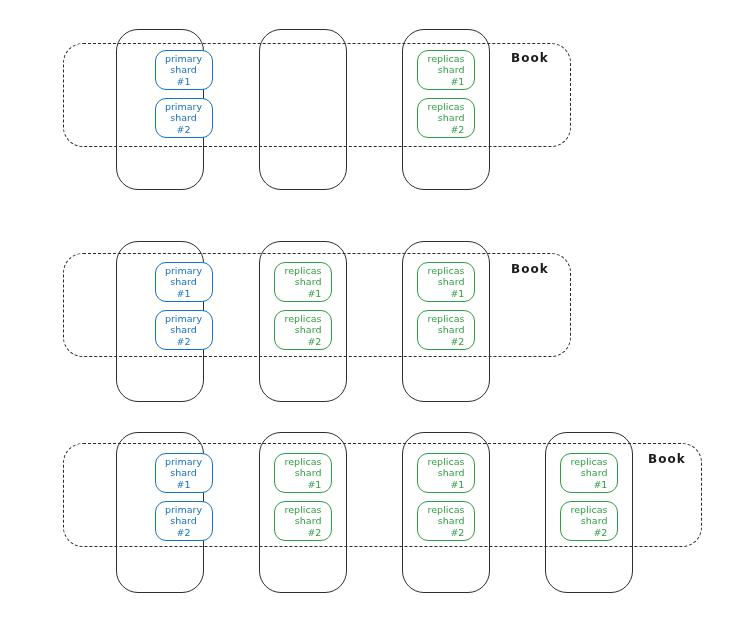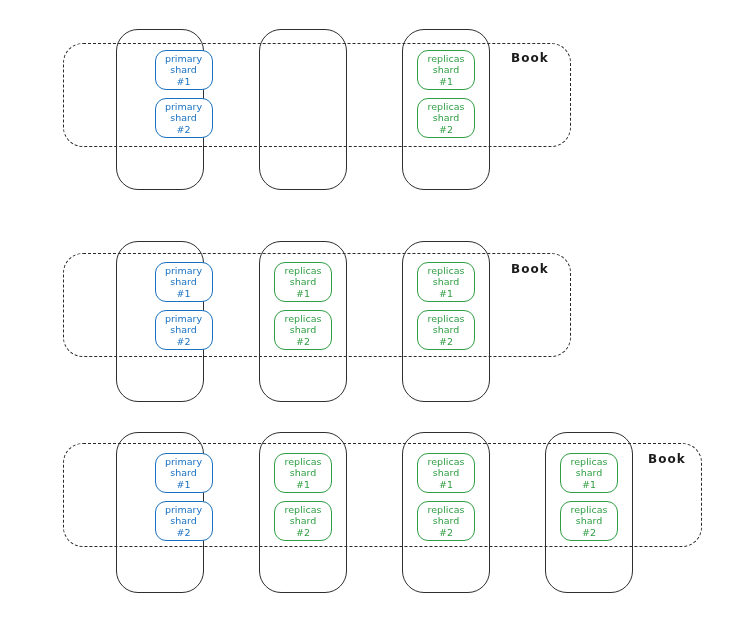--- a/index.html
+++ b/index.html
@@ -52,21 +52,21 @@
     box-sizing:border-box;
     display:flex;
     align-items:center;
     justify-content:center;
     text-align:center;
     font-size:9.5px;
     line-height:1.18;
     background:#ffffff;
   }
   .shard.primary{border:1.4px solid var(--primary);color:var(--primary);margin-left:47px;}
-  .shard.replica{border:1.4px solid var(--replica);color:var(--replica);}
+  .shard.replica{border:1.4px solid var(--replica);color:var(--replica);text-align:right;}
   .shard-label{white-space:pre-line;}
 </style>
 </head>
 <body>
 
 <div class="canvas">
 
   <section class="row" style="top:29px">
     <div class="boundary" style="left:63px;top:14px;width:508px"></div>
     <div class="book-label" style="left:511px;top:22px">Book</div>

